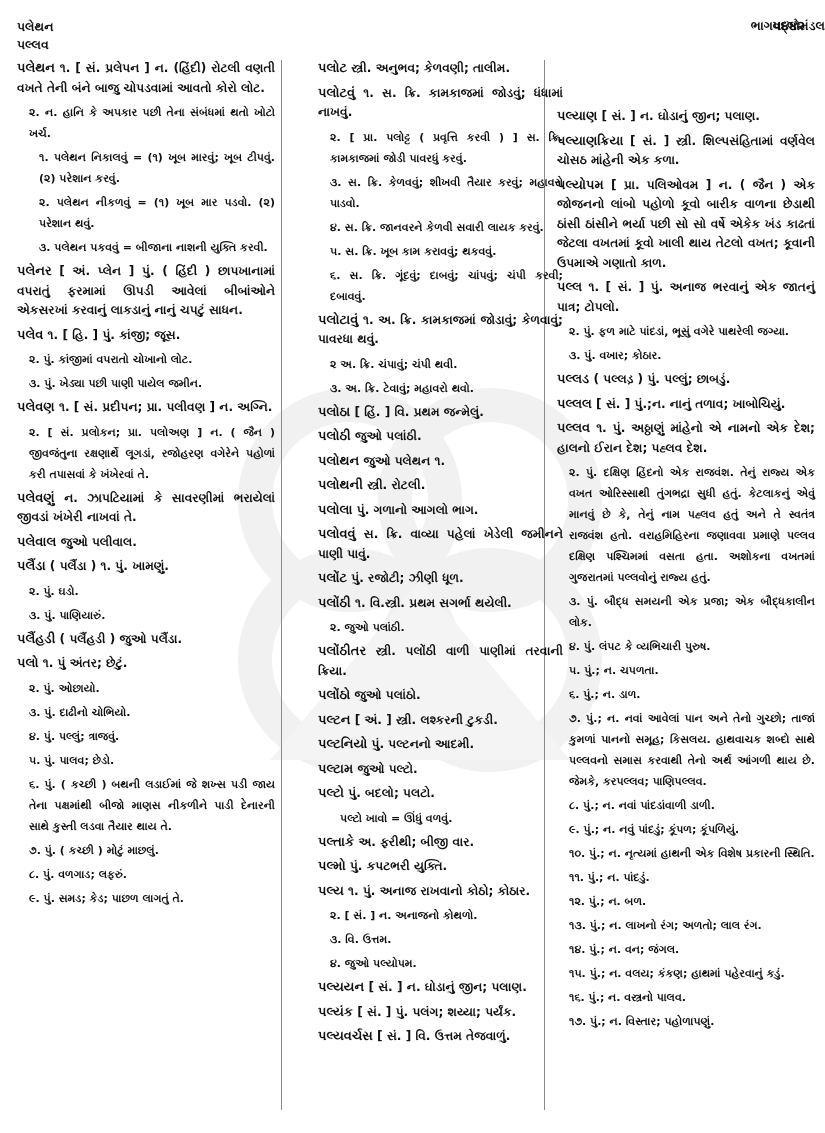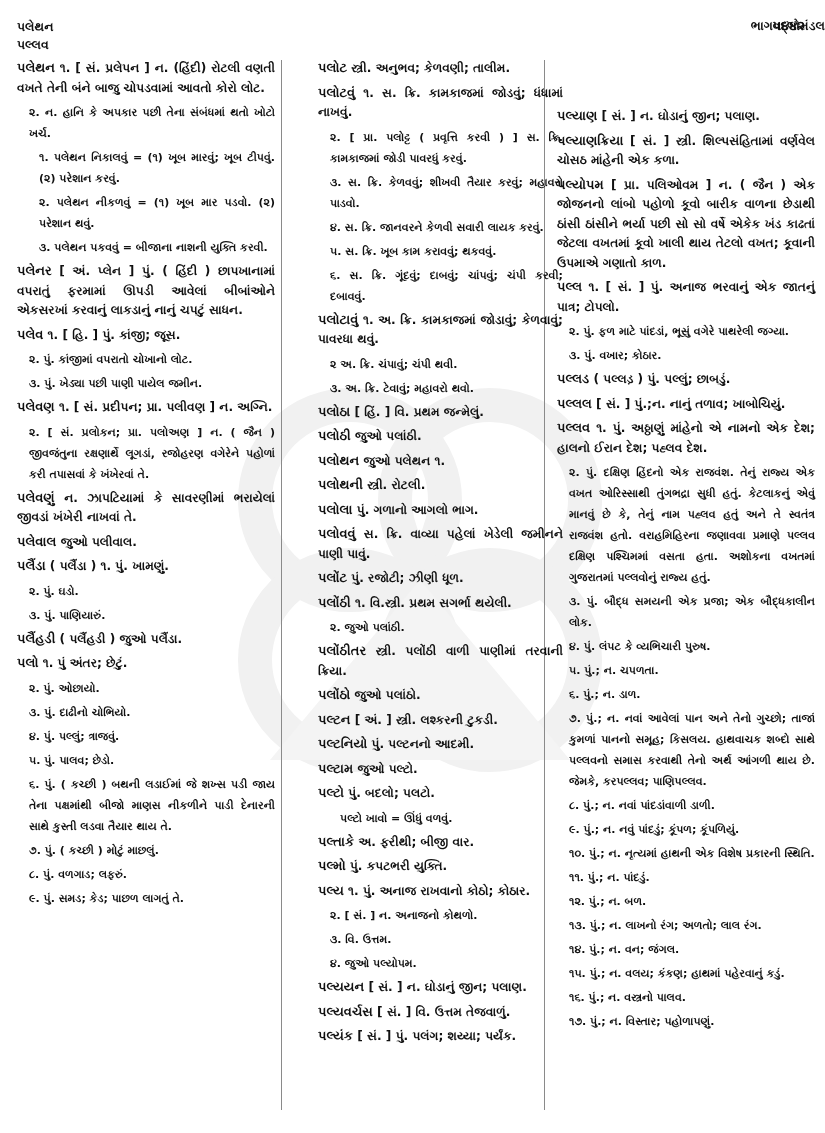--- a/index.html
+++ b/index.html
@@ -110,22 +110,22 @@
       <div class="entry"><span class="hw">પલ્ટામ</span><span class="body"> જુઓ પલ્ટો.</span></div>
       <div class="entry"><span class="hw">પલ્ટો</span><span class="body"> પું. બદલો; પલટો.</span></div>
       <div class="sense idiom">પલ્ટો ખાવો = ઊંધું વળવું.</div>
       <div class="entry"><span class="hw">પલ્તાકે</span><span class="body"> અ. ફરીથી; બીજી વાર.</span></div>
       <div class="entry"><span class="hw">પલ્મો</span><span class="body"> પું. કપટભરી યુક્તિ.</span></div>
       <div class="entry"><span class="hw">પલ્ય</span><span class="body"> ૧. પું. અનાજ રાખવાનો કોઠો; કોઠાર.</span></div>
       <div class="sense">૨. [ સં. ] ન. અનાજનો કોથળો.</div>
       <div class="sense">૩. વિ. ઉત્તમ.</div>
       <div class="sense">૪. જુઓ પલ્યોપમ.</div>
       <div class="entry"><span class="hw">પલ્યયન</span><span class="body"> [ સં. ] ન. ઘોડાનું જીન; પલાણ.</span></div>
+      <div class="entry"><span class="hw">પલ્યંક</span><span class="body"> [ સં. ] પું. પલંગ; શય્યા; પર્યંક.</span></div>
       <div class="entry"><span class="hw">પલ્યવર્ચસ</span><span class="body"> [ સં. ] વિ. ઉત્તમ તેજવાળું.</span></div>
-      <div class="entry"><span class="hw">પલ્યંક</span><span class="body"> [ સં. ] પું. પલંગ; શય્યા; પર્યંક.</span></div>
     </div>
   <div class="col col3">
       <div class="entry"><span class="hw">પલ્યાણ</span><span class="body"> [ સં. ] ન. ઘોડાનું જીન; પલાણ.</span></div>
       <div class="entry"><span class="hw">પલ્યાણક્રિયા</span><span class="body"> [ સં. ] સ્ત્રી. શિલ્પસંહિતામાં વર્ણવેલ ચોસઠ માંહેની એક કળા.</span></div>
       <div class="entry"><span class="hw">પલ્યોપમ</span><span class="body"> [ પ્રા. પલિઓવમ ] ન. ( જૈન ) એક જોજનનો લાંબો પહોળો કૂવો બારીક વાળના છેડાથી ઠાંસી ઠાંસીને ભર્યા પછી સો સો વર્ષે એકેક ખંડ કાઢતાં જેટલા વખતમાં કૂવો ખાલી થાય તેટલો વખત; કૂવાની ઉપમાએ ગણાતો કાળ.</span></div>
       <div class="entry"><span class="hw">પલ્લ</span><span class="body"> ૧. [ સં. ] પું. અનાજ ભરવાનું એક જાતનું પાત્ર; ટોપલો.</span></div>
       <div class="sense">૨. પું. ફળ માટે પાંદડાં, ભૂસું વગેરે પાથરેલી જગ્યા.</div>
       <div class="sense">૩. પું. વખાર; કોઠાર.</div>
       <div class="entry"><span class="hw">પલ્લડ</span><span class="body"> ( પલ્લડ઼ ) પું. પલ્લું; છાબડું.</span></div>
       <div class="entry"><span class="hw">પલ્લલ</span><span class="body"> [ સં. ] પું.;ન. નાનું તળાવ; ખાબોચિયું.</span></div>

